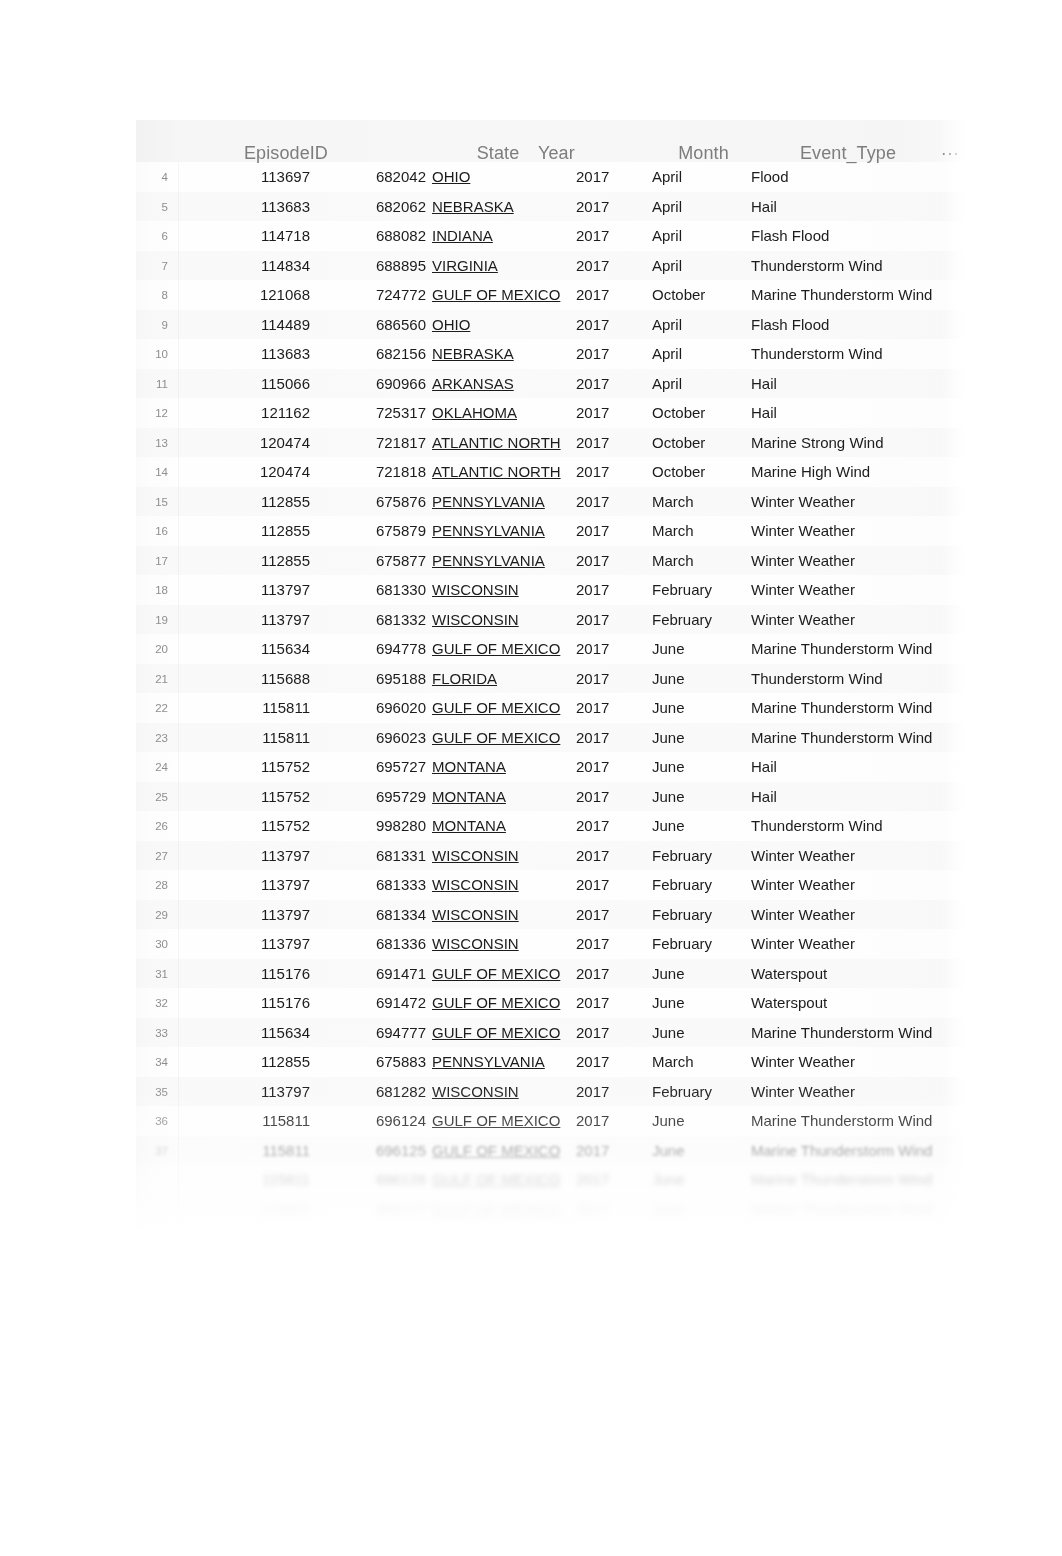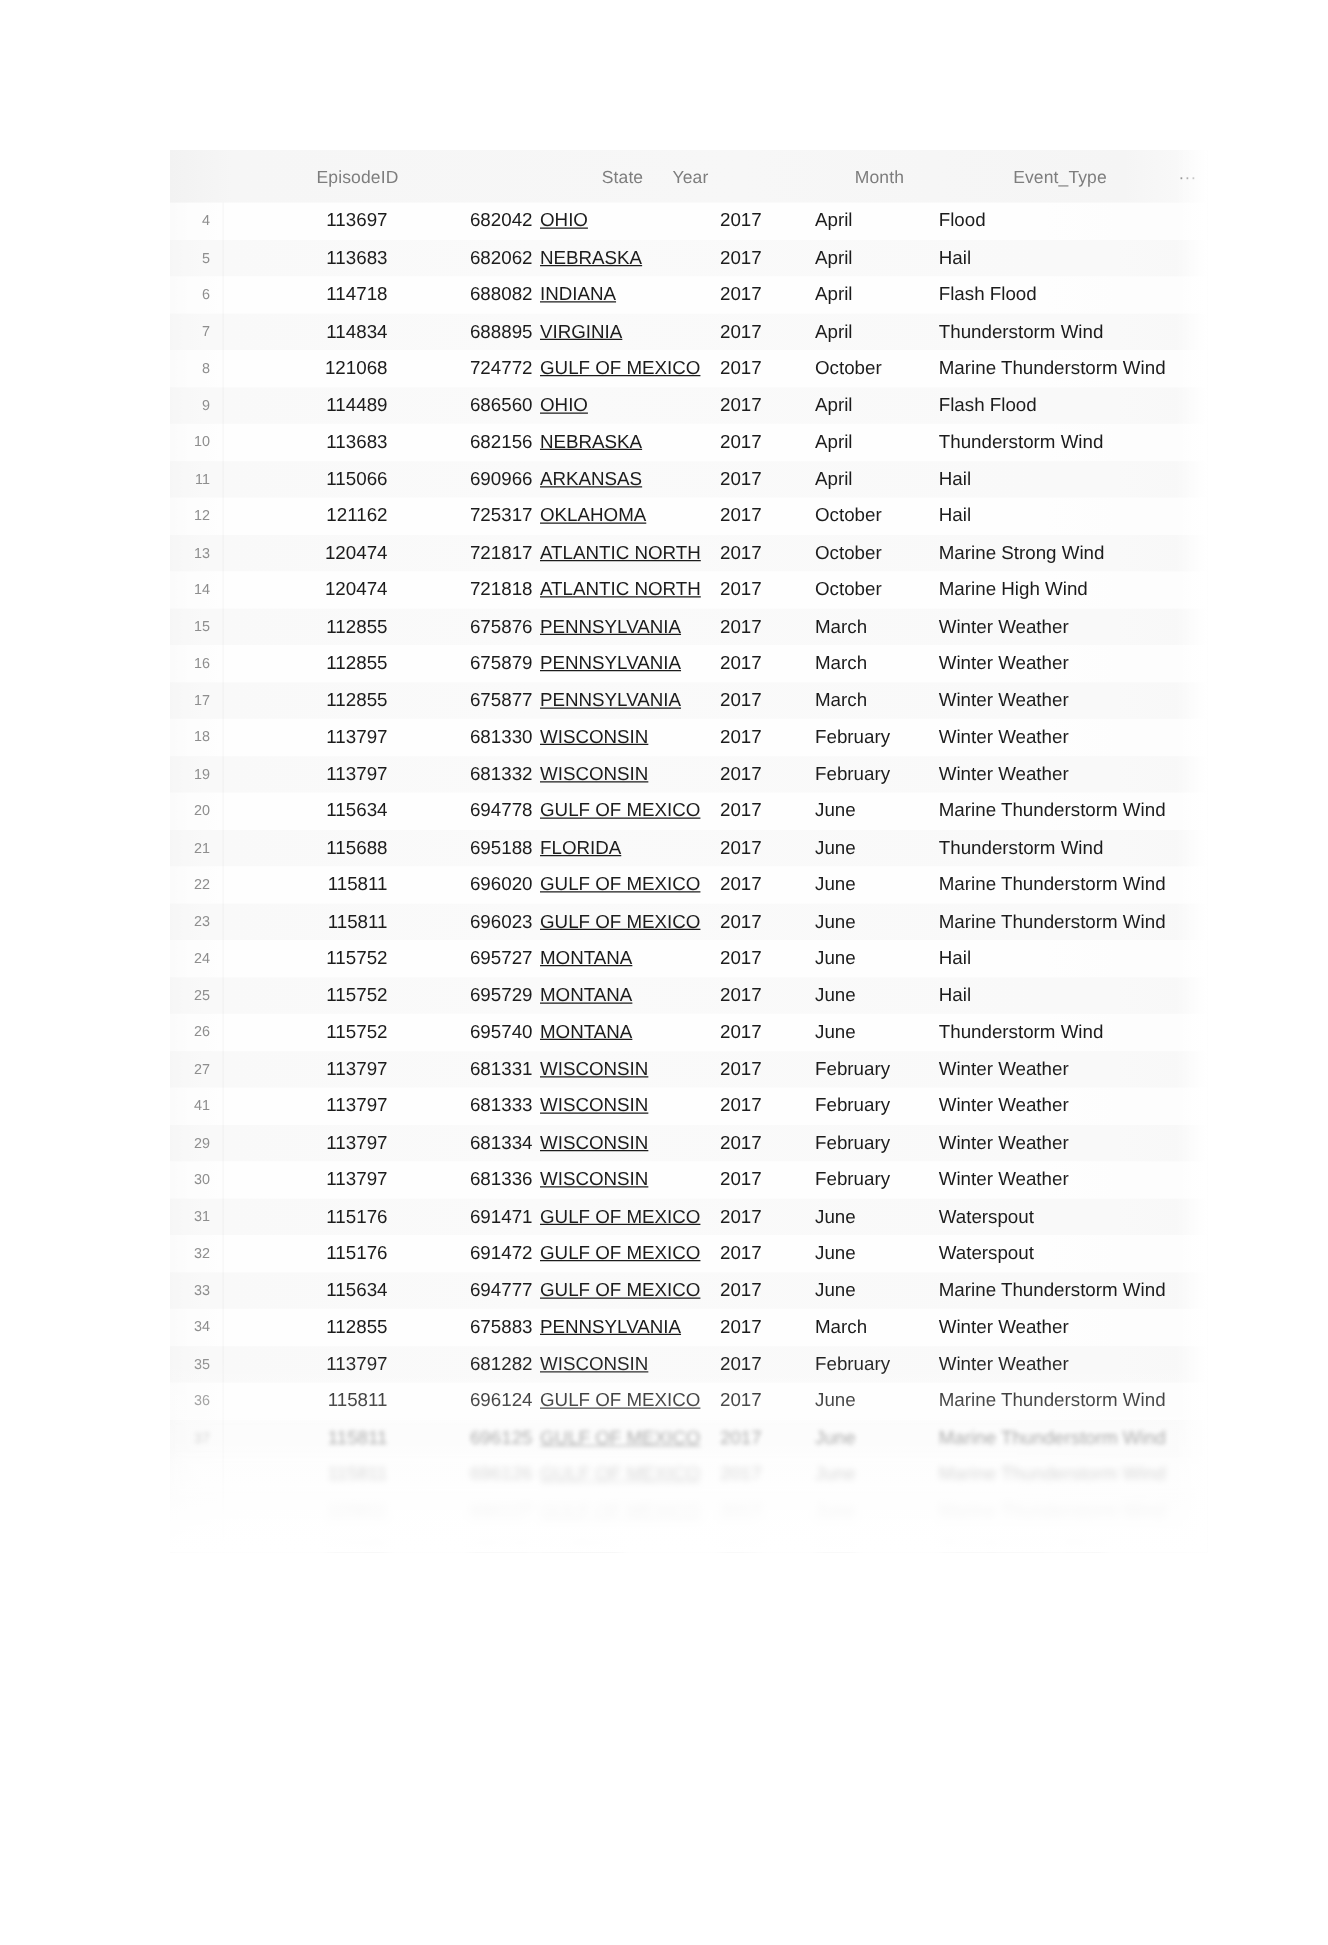--- a/index.html
+++ b/index.html
@@ -47,24 +47,24 @@
   
   .grid-header {
     position: relative;
     z-index: 2;
     height: 42px;
     background: #f5f5f5;
     background: linear-gradient(to right, #f2f2f2 0%, #f6f6f6 6%, #f7f7f7 55%, #f5f5f5 92%, #fafafa 100%);
   }
   .grid-header .hcell {
     position: absolute;
-    top: 0;
+    top: 12px;
     height: 42px;
     line-height: 42px;
-    font-size: 14px;
+    font-size: 18px;
     color: #7d7d7d;
     white-space: nowrap;
     letter-spacing: .1px;
   }
   .hc-episode  { left:  60px; width: 180px; text-align: center; }
   .hc-eventid  { left: 180px; width: 180px; text-align: center; }
   .hc-state    { left: 282px; width: 160px; text-align: center; }
   .hc-year     { left: 402px; width: 150px; }
   .hc-month    { left: 500px; width: 135px; text-align: center; }
   .hc-type     { left: 640px; width: 144px; text-align: center; }
@@ -357,37 +357,37 @@
         <div class="cell c-episode">115752</div>
         <div class="cell c-eventid">695729</div>
         <div class="cell c-state">MONTANA</div>
         <div class="cell c-year">2017</div>
         <div class="cell c-month">June</div>
         <div class="cell c-type">Hail</div>
       </div>
       <div class="grid-row odd">
         <div class="cell c-rownum">26</div>
         <div class="cell c-episode">115752</div>
-        <div class="cell c-eventid">695740</div>
+        <div class="cell c-eventid">998280</div>
         <div class="cell c-state">MONTANA</div>
         <div class="cell c-year">2017</div>
         <div class="cell c-month">June</div>
         <div class="cell c-type">Thunderstorm Wind</div>
       </div>
       <div class="grid-row even">
         <div class="cell c-rownum">27</div>
         <div class="cell c-episode">113797</div>
         <div class="cell c-eventid">681331</div>
         <div class="cell c-state">WISCONSIN</div>
         <div class="cell c-year">2017</div>
         <div class="cell c-month">February</div>
         <div class="cell c-type">Winter Weather</div>
       </div>
       <div class="grid-row odd">
-        <div class="cell c-rownum">41</div>
+        <div class="cell c-rownum">28</div>
         <div class="cell c-episode">113797</div>
         <div class="cell c-eventid">681333</div>
         <div class="cell c-state">WISCONSIN</div>
         <div class="cell c-year">2017</div>
         <div class="cell c-month">February</div>
         <div class="cell c-type">Winter Weather</div>
       </div>
       <div class="grid-row even">
         <div class="cell c-rownum">29</div>
         <div class="cell c-episode">113797</div>

